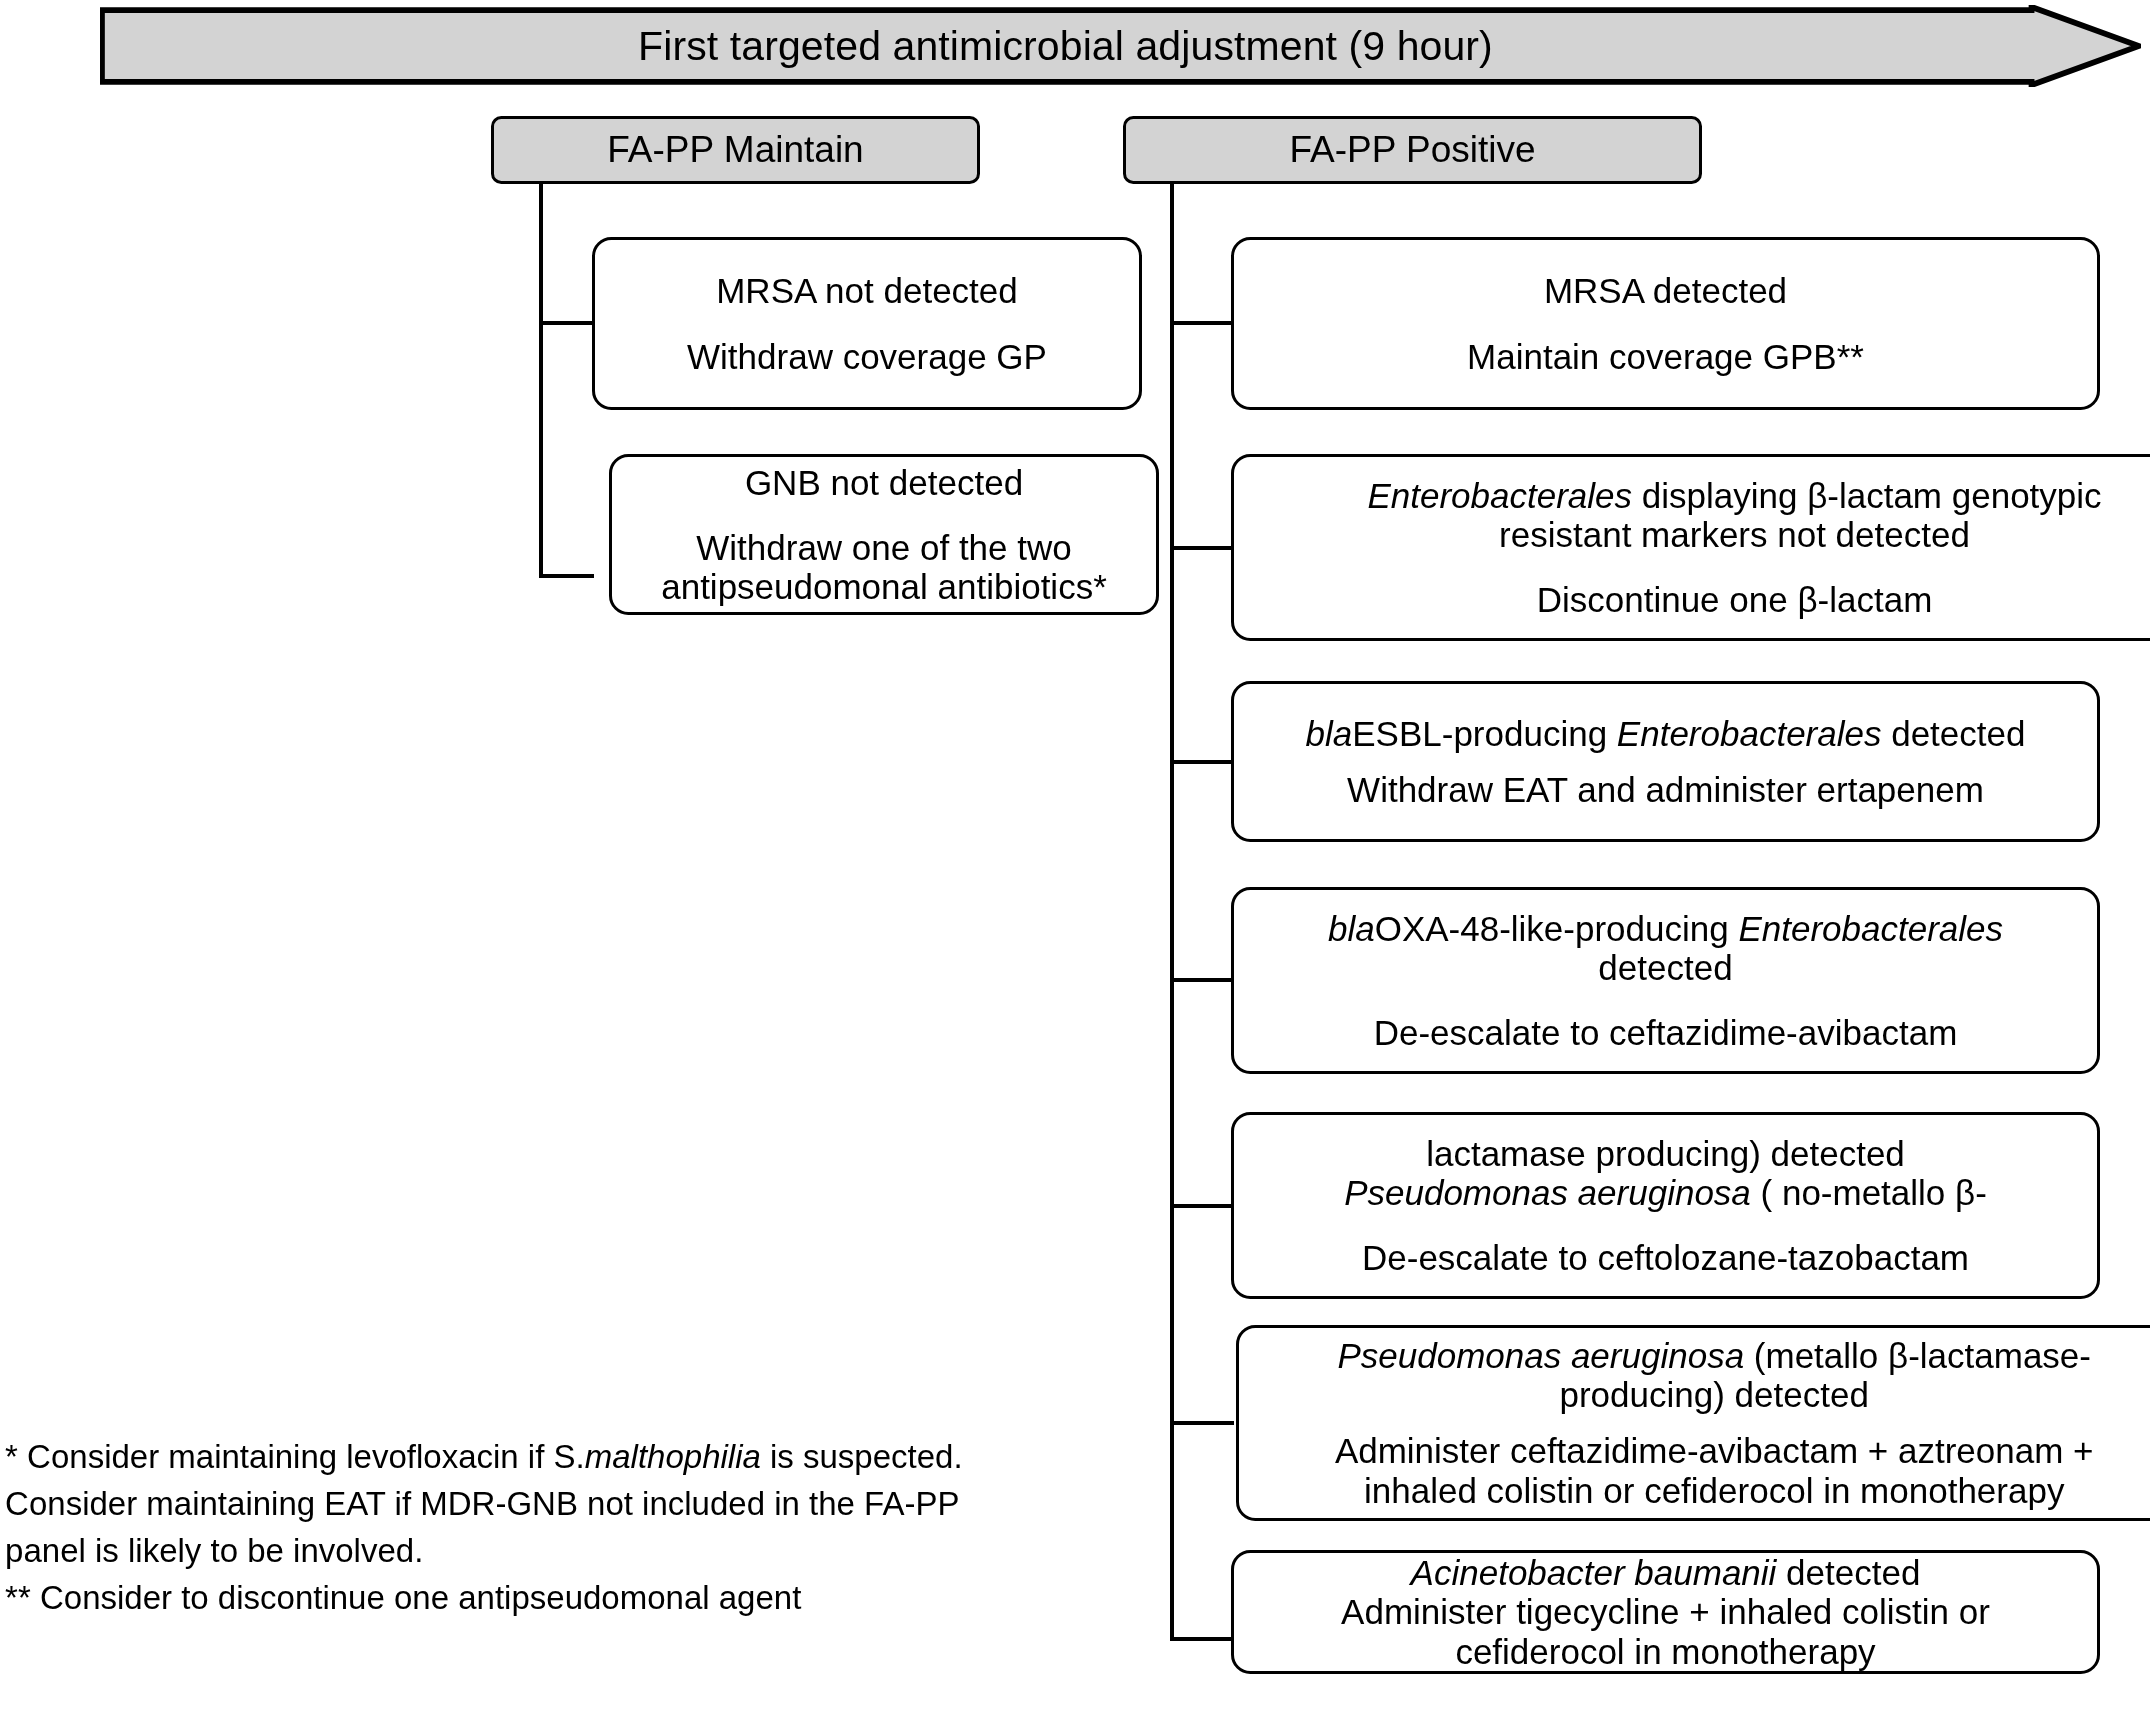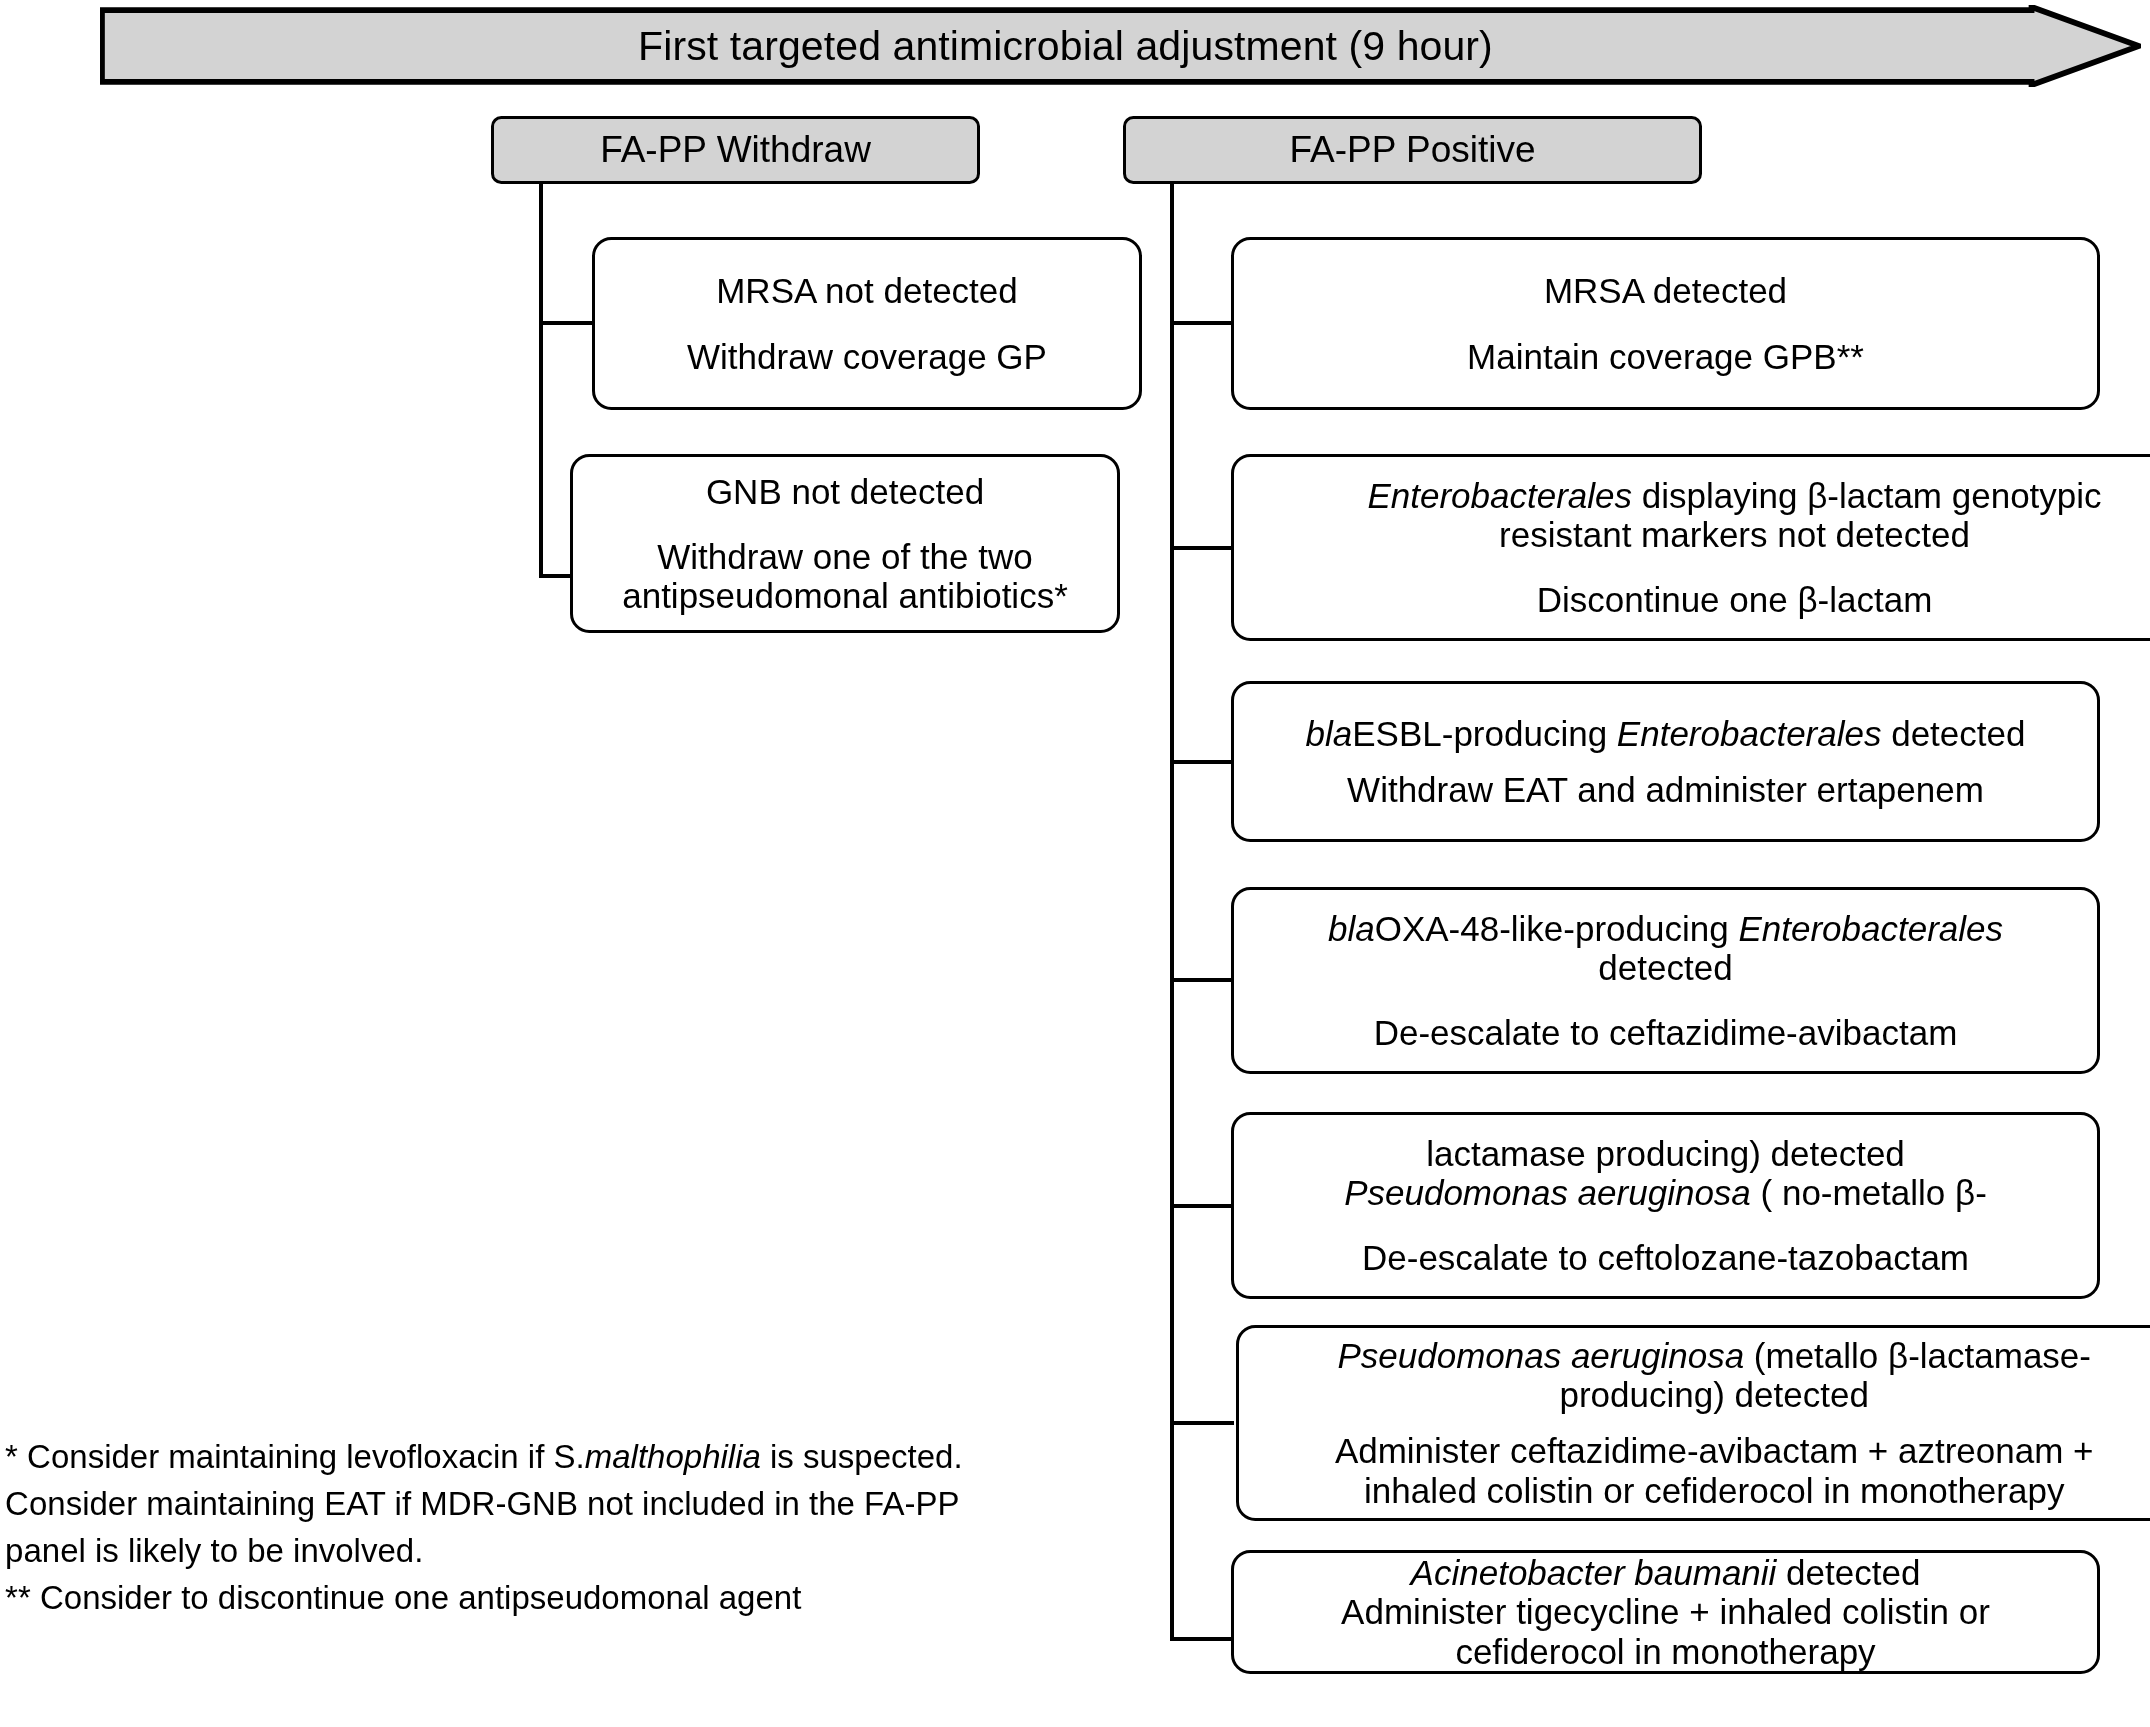--- a/index.html
+++ b/index.html
@@ -82,21 +82,21 @@
     line-height: 1.12;
     padding: 3.9px 11.6px;
   }
   .node .ln { display: block; }
   .node .gap { height: 26px; }
   .node .gap-sm { height: 16.7px; }
   i { font-style: italic; }
 
   
   #n-l1 { left: 592px; top: 237px; width: 550px; height: 173px; }
-  #n-l2 { left: 570px; top: 454px; width: 550px; height: 179px; }
+  #n-l2 { left: 609px; top: 454px; width: 550px; height: 161px; }
 
   
   #n-r1 { left: 1231px; top: 237px; width: 869px; height: 173px; }
   #n-r2 { left: 1231px; top: 454px; width: 1007px; height: 187px; }
   #n-r3 { left: 1231px; top: 681px; width: 869px; height: 161px; }
   #n-r4 { left: 1231px; top: 887px; width: 869px; height: 187px; }
   #n-r5 { left: 1231px; top: 1112px; width: 869px; height: 187px; }
   #n-r6 { left: 1236px; top: 1325px; width: 944px; height: 196px; padding-left: 24px; }
   #n-r7 { left: 1231px; top: 1550px; width: 869px; height: 124px; }
 
@@ -126,21 +126,21 @@
 <div id="canvas">
 
   <div id="banner-arrow">
     <svg viewBox="0 0 3170 128" preserveAspectRatio="none">
       <polygon points="3,8 3000,8 3000,3 3167,64 3000,125 3000,120 3,120" fill="#d3d3d3" stroke="#000000" stroke-width="9" stroke-linejoin="miter"></polygon>
     </svg>
     <div id="banner-label">First targeted antimicrobial adjustment (9 hour)</div>
   </div>
 
   <div class="hdr-box" id="hdr-negative">
-    <span>FA-PP Withdraw</span>
+    <span>FA-PP Maintain</span>
   </div>
   <div class="hdr-box" id="hdr-positive">
     <span>FA-PP Positive</span>
   </div>
 
   <div class="vline" style="left:539px; top:183px; height:395px;"></div>
   <div class="hline" style="left:539px; top:321px; width:55px;"></div>
   <div class="hline" style="left:539px; top:574px; width:55px;"></div>
 
   <div class="vline" style="left:1170px; top:183px; height:1456px;"></div>

